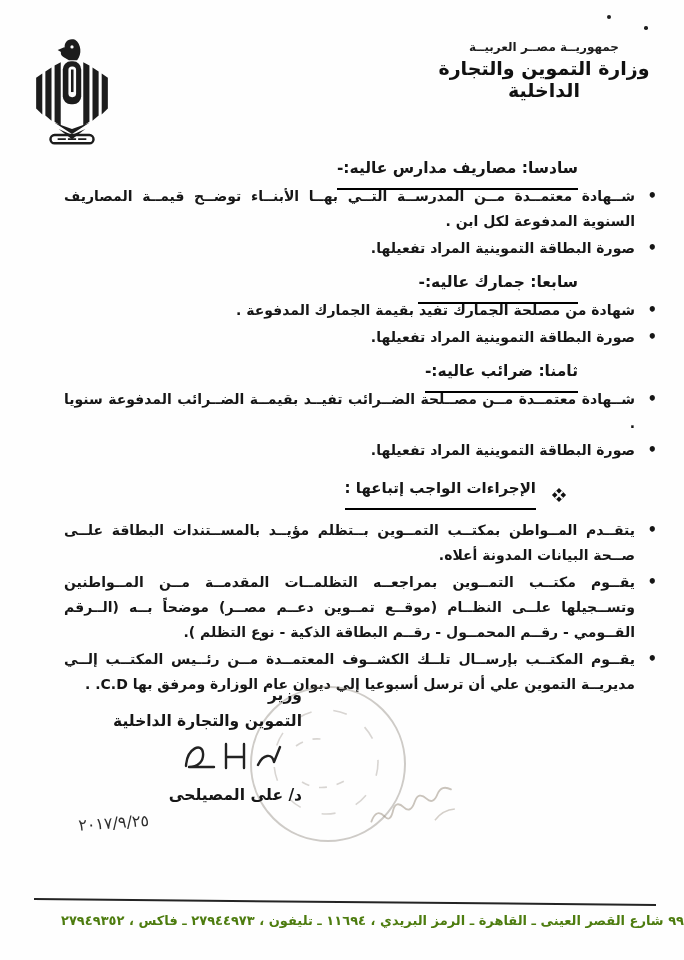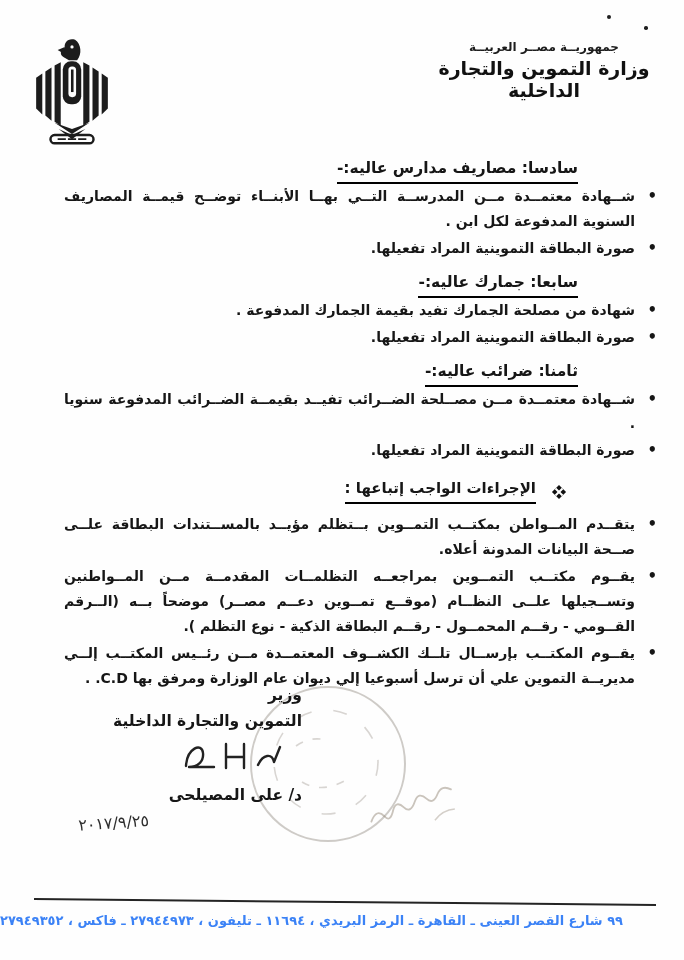--- a/index.html
+++ b/index.html
@@ -12,21 +12,21 @@
   .emblem{position:absolute;left:30px;top:34px;width:84px;height:112px;}
   .head-right{position:absolute;right:6px;top:40px;width:268px;text-align:center;}
   .republic{font-size:12px;font-weight:bold;color:#1d1d1d;}
   .ministry{font-size:19px;font-weight:bold;margin-top:3px;letter-spacing:-0.5px;color:#111;}
   .office{font-size:15px;font-weight:bold;margin-top:7px;}
   .office span{display:inline-block;border-bottom:1.6px solid #222;padding:0 8px 3px;}
   .speck{position:absolute;background:#1f1f1f;border-radius:50%;}
   
   .main{position:absolute;top:147px;right:0;left:0;padding:0 22px 0 64px;}
   .sec-title{font-size:15.5px;font-weight:bold;margin:12px 84px 7px 0;}
-  .sec-title .ul,.proc-title .ul{border-bottom:2.4px solid #000;padding-bottom:5px;}
+  .sec-title .ul,.proc-title .ul{border-bottom:2.4px solid #000;padding-bottom:11px;}
   .bullet{position:relative;padding-right:27px;margin:2px 0;text-align:justify;
           line-height:1.78;font-size:14px;font-weight:bold;}
   .bullet .bmark{position:absolute;right:5px;top:-1px;font-size:15px;}
   .proc-title{font-size:15px;font-weight:bold;margin:16px 98px 8px 0;display:flex;align-items:center;gap:18px;}
   .diamond{width:10px;height:10px;flex:0 0 auto;transform:rotate(45deg);
     background:
       linear-gradient(#fefefe,#fefefe) center/100% 2px no-repeat,
       linear-gradient(#fefefe,#fefefe) center/2px 100% no-repeat,#111;}
   
   .sig{position:absolute;left:78px;top:686px;width:224px;}
@@ -36,22 +36,22 @@
   .sig-name{font-size:15.5px;font-weight:bold;margin-top:2px;}
   .sig-date{font-size:16px;color:#2e2e2e;margin-top:4px;transform:rotate(-4deg);
             letter-spacing:2px;direction:ltr;}
   .stamp{position:absolute;left:250px;top:686px;width:152px;height:152px;
          border-radius:50%;border:2px solid rgba(128,120,110,0.38);}
   .stamp-inner{position:absolute;left:250px;top:686px;}
   .scribble{position:absolute;left:362px;top:772px;transform:rotate(-14deg);}
   
   .footer-rule{position:absolute;left:34px;top:904px;width:622px;height:2.2px;
                background:#242424;transform:rotate(0.55deg);transform-origin:right center;}
-  .footer-text{position:absolute;left:0;right:0;top:913px;text-align:left;
-               font-size:13px;font-weight:bold;color:#3b82f6;}
+  .footer-text{position:absolute;left:0;right:0;top:913px;text-align:right;
+               font-size:13px;font-weight:bold;color:#4d7c0f;}
 </style>
 </head>
 <body>
 
 <div class="page">
 
   <div class="speck" style="left:607px;top:15px;width:4px;height:4px;"></div>
   <div class="speck" style="left:644px;top:26px;width:3.5px;height:3.5px;"></div>
 
   <svg class="emblem" viewBox="0 0 82 108">

